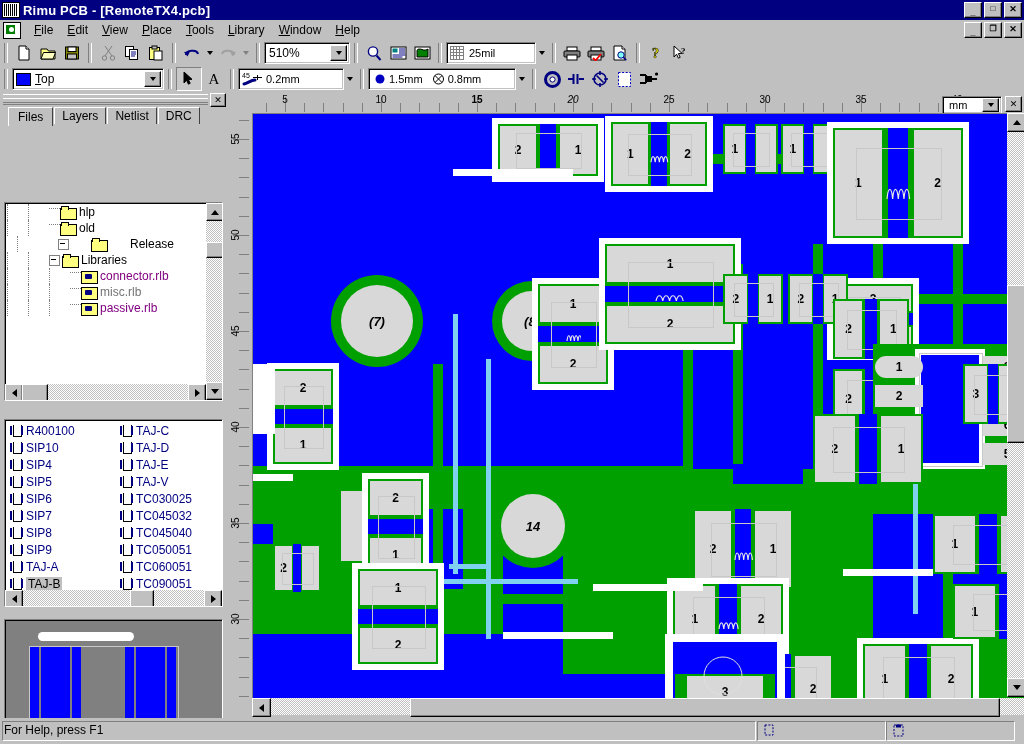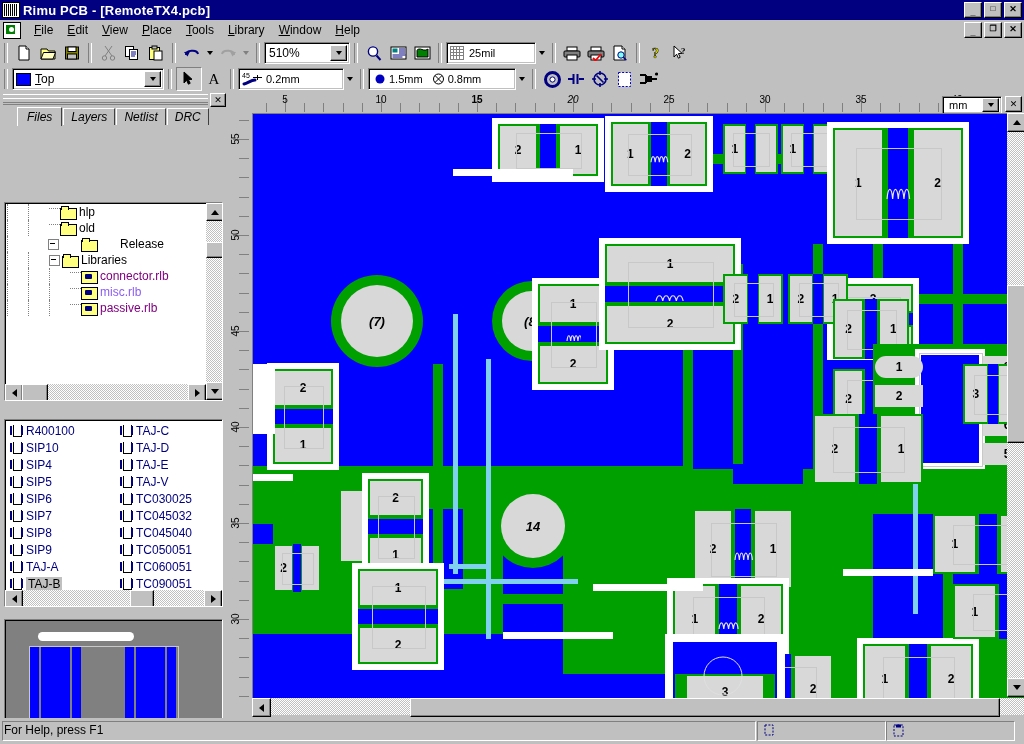--- a/index.html
+++ b/index.html
@@ -62,21 +62,21 @@
   .dock{position:absolute;left:0;top:92px;width:228px;height:624px;background:#c0c0c0;}
   .dockbar{position:relative;height:12px;margin:1px 2px 0 3px;}
   .grip{position:absolute;left:0;top:1px;right:18px;height:9px;
     border-top:1px solid #fff;border-bottom:1px solid #808080;}
   .grip:after{content:"";position:absolute;left:0;top:3px;right:0;height:3px;
     border-top:1px solid #fff;border-bottom:1px solid #808080;}
   .dockx{position:absolute;right:0;top:0;width:14px;height:12px;background:#c0c0c0;
     border-top:1px solid #fff;border-left:1px solid #fff;border-right:1px solid #000;border-bottom:1px solid #000;
     font-size:9px;font-weight:bold;display:flex;align-items:center;justify-content:center;box-shadow:inset -1px -1px 0 #808080;}
 
-  .tabs{position:relative;height:18px;margin:2px 0 0 17px;display:flex;align-items:center;font-style:italic;}
+  .tabs{position:relative;height:18px;margin:2px 0 0 8px;display:flex;align-items:flex-start;}
   .tab{height:16px;padding:0 7px;margin-right:1px;background:#c0c0c0;font-size:12px;
     display:flex;align-items:center;
     border-top:1px solid #fff;border-left:1px solid #fff;border-right:1px solid #404040;}
   .tab.sel{height:18px;font-weight:normal;position:relative;z-index:3;padding:0 9px;}
 
   .treebox{position:absolute;left:4px;top:110px;width:217px;height:197px;background:#fff;
     border:1px solid;border-color:#808080 #fff #fff #808080;box-shadow:inset 1px 1px 0 #000;overflow:hidden;}
   .tree{position:absolute;left:0;top:0;right:0;bottom:0;padding-top:1px;}
   .trow{height:16px;display:flex;align-items:center;white-space:nowrap;position:relative;}
   .tlabel{font-size:12px;padding-left:3px;}
@@ -452,21 +452,21 @@
             <div class="folder"></div>
             <div class="tlabel" style="color:#000">hlp</div>
           </div>
           <div class="trow" style="margin-left: 2px;">
             <div class="dotline" style="width:20px"></div>
             <div class="dotline" style="width:20px"></div>
             <div style="width:11px;height:16px;border-top:1px dotted #808080;margin-top:8px"></div>
             <div class="folder"></div>
             <div class="tlabel" style="color:#000">old</div>
           </div>
-          <div class="trow" style="margin-left: 2px; gap: 20px;">
+          <div class="trow" style="margin-left: 12px; gap: 20px;">
             <div class="dotline" style="width:20px"></div>
             <div class="expbox"></div>
             <div class="folder"></div>
             <div class="tlabel" style="color:#000">Release</div>
           </div>
           <div class="trow" style="margin-left: 2px;">
             <div class="dotline" style="width:20px"></div>
             <div class="dotline" style="width:20px"></div>
             <div class="expbox"></div>
             <div class="folder"></div>
@@ -479,21 +479,21 @@
             <div style="width:11px;height:16px;border-top:1px dotted #808080;margin-top:8px"></div>
             <div class="libico"></div>
             <div class="tlabel" style="color:#800080">connector.rlb</div>
           </div>
           <div class="trow" style="margin-left: 2px;">
             <div class="dotline" style="width:20px"></div>
             <div class="dotline" style="width:20px"></div>
             <div class="dotline" style="width:20px"></div>
             <div style="width:11px;height:16px;border-top:1px dotted #808080;margin-top:8px"></div>
             <div class="libico"></div>
-            <div class="tlabel" style="color:#8b5cf6">misc.rlb</div>
+            <div class="tlabel" style="color:#737373">misc.rlb</div>
           </div>
           <div class="trow" style="margin-left: 2px;">
             <div class="dotline" style="width:20px"></div>
             <div class="dotline" style="width:20px"></div>
             <div class="dotline" style="width:20px"></div>
             <div style="width:11px;height:16px;border-top:1px dotted #808080;margin-top:8px"></div>
             <div class="libico"></div>
             <div class="tlabel" style="color:#800080">passive.rlb</div>
           </div>
         </div>

